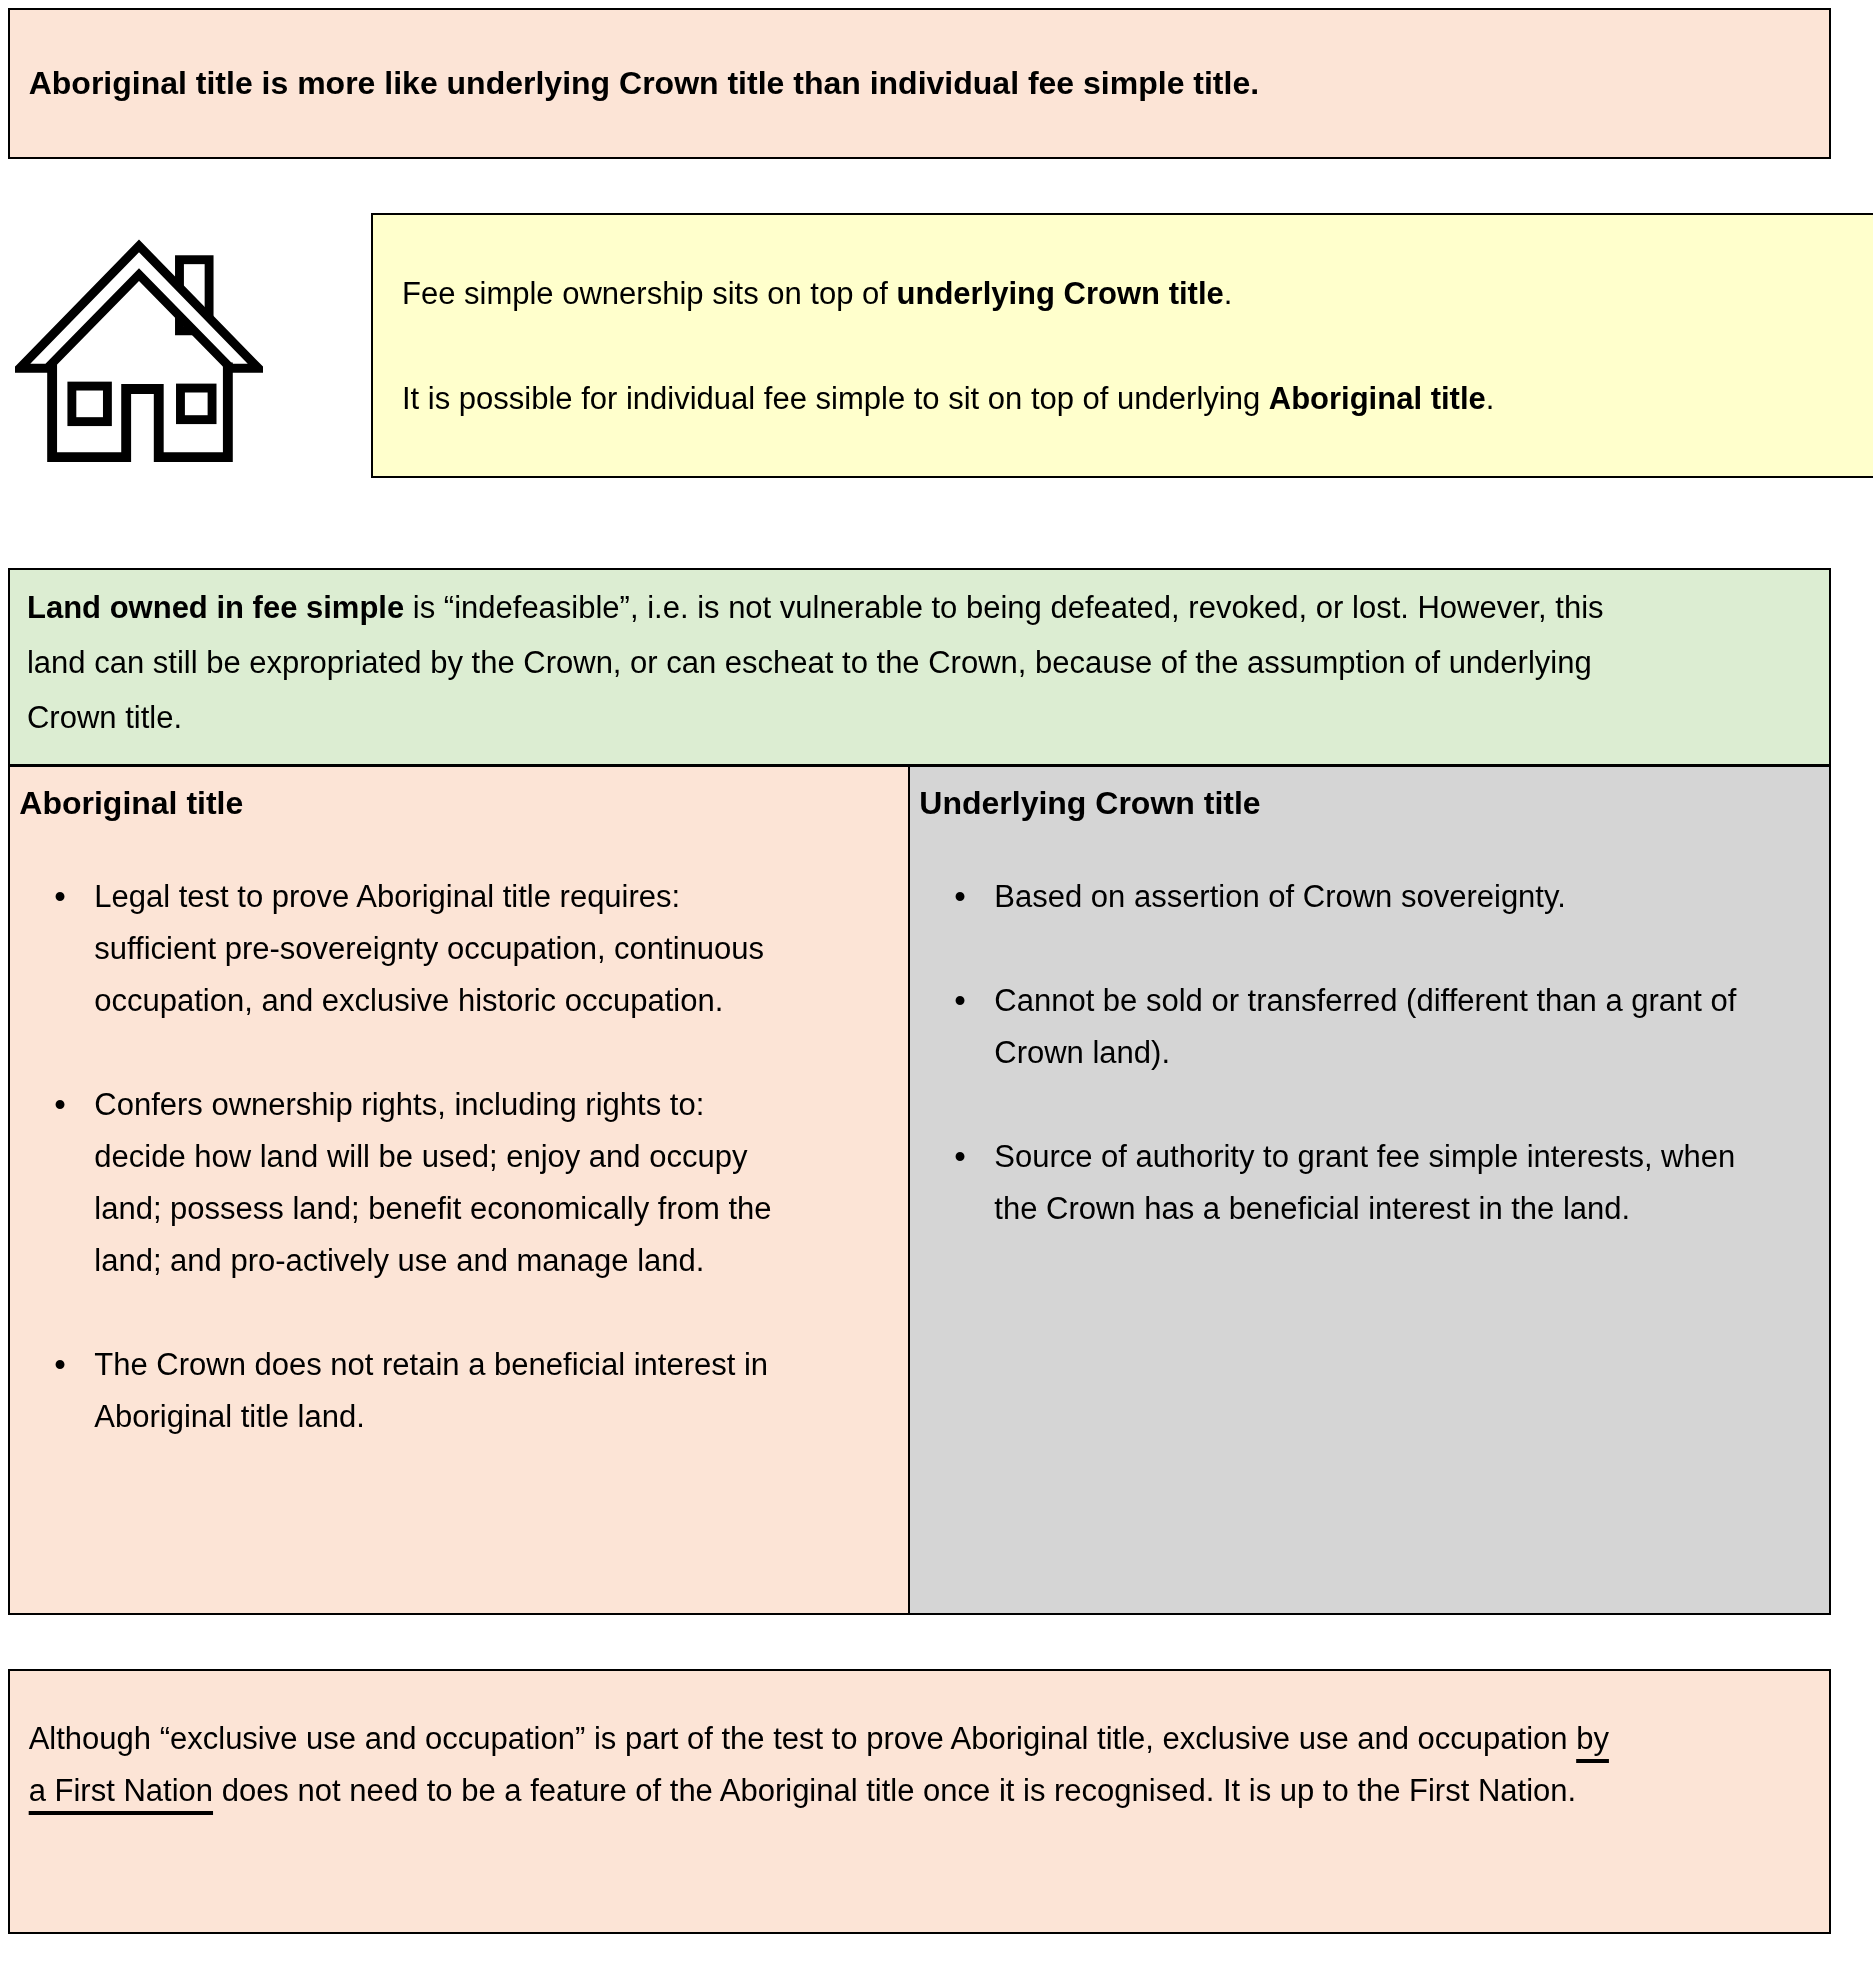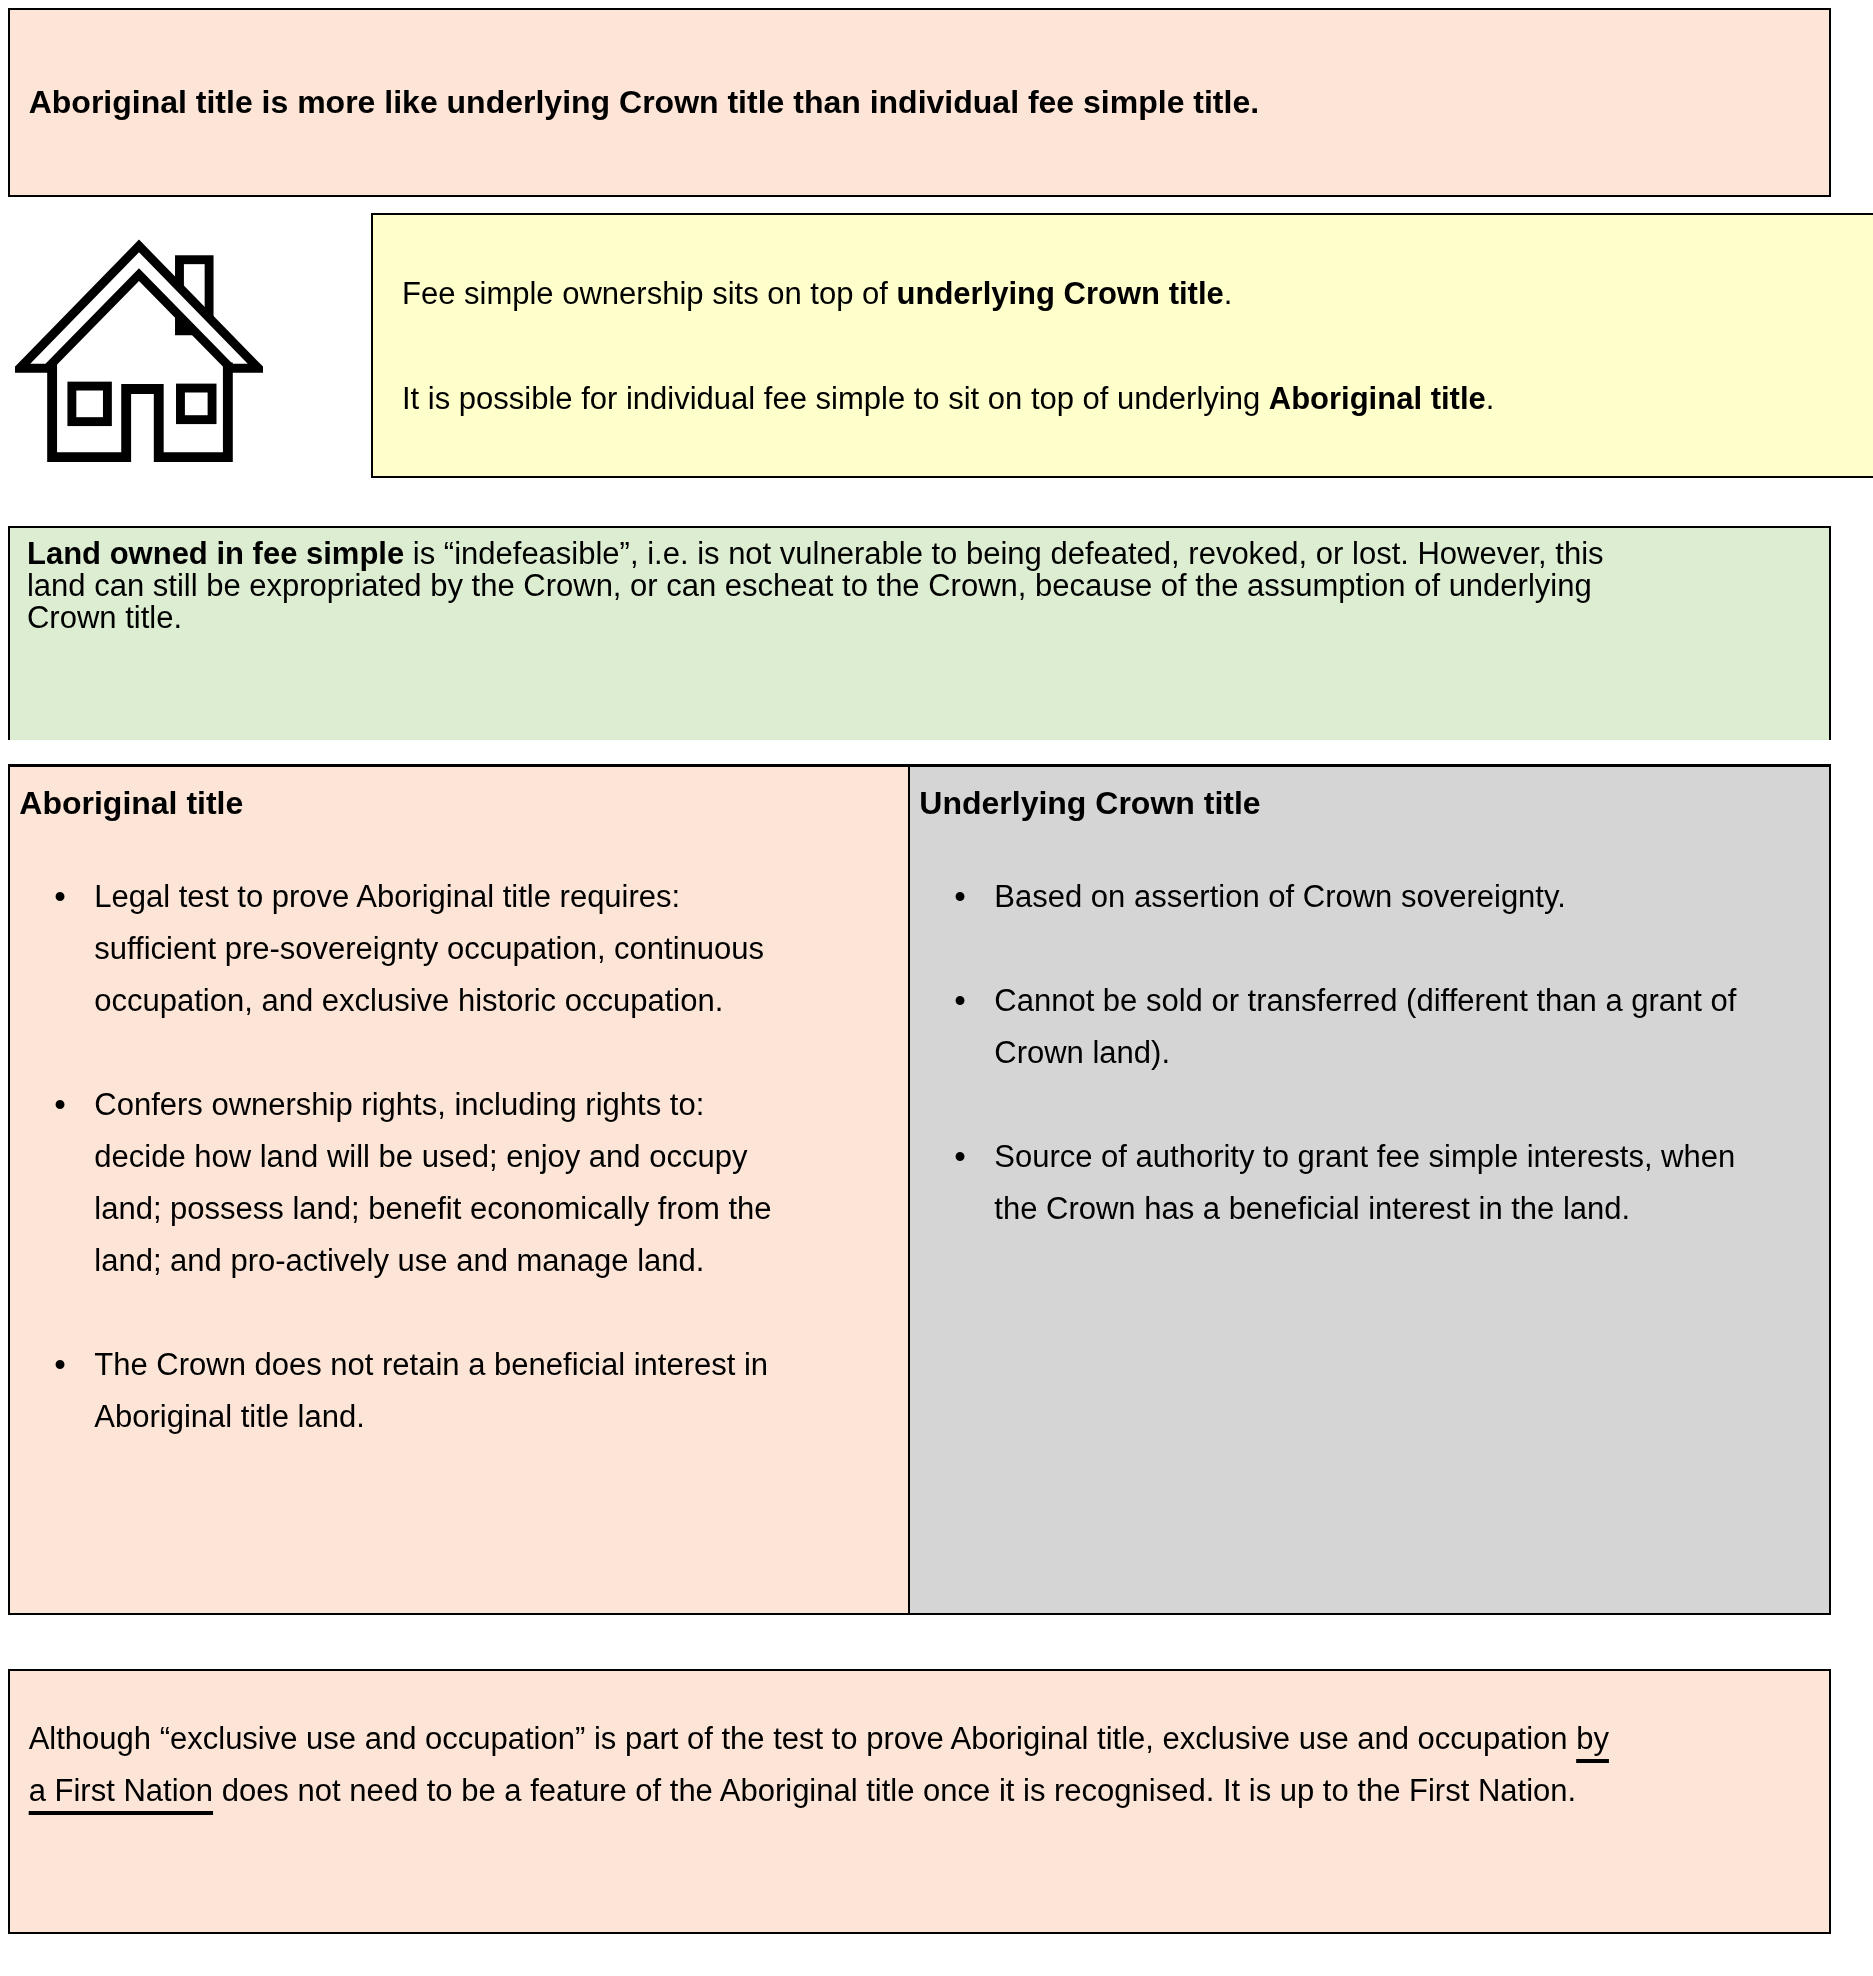--- a/index.html
+++ b/index.html
@@ -5,35 +5,35 @@
   :root{
     --peach:#FCE4D6; --yellow:#FFFFCC; --green:#DCEDD2; --gray:#D5D5D5; --border:#000000;
   }
   html,body{margin:0;padding:0;background:#ffffff;}
   .page{
     position:relative;width:1873px;height:1976px;background:#ffffff;color:#000;
     font-family:"Liberation Sans","DejaVu Sans",sans-serif;overflow:hidden;
   }
   .box{position:absolute;box-sizing:border-box;border:2.9px solid var(--border);}
   #banner{
-    left:7.7px;top:7.7px;width:1823px;height:189px;background:var(--peach);
+    left:7.7px;top:7.7px;width:1823px;height:151px;background:var(--peach);
     display:flex;align-items:center;padding-left:19px;
     font-weight:bold;font-size:32px;
   }
   #house{position:absolute;left:15.4px;top:238px;width:248px;height:232px;}
   #callout{
     left:343px;top:213px;width:1560px;height:265px;background:var(--yellow);
     padding:60px 29px 0 29px;font-size:31px;margin-left:28px;
   }
   #callout p{margin:0;line-height:38px;}
   #callout p.second{margin-top:67px;}
   #green-note{
-    left:7.7px;top:526px;width:1823px;height:214px;background:var(--green);
+    left:7.7px;top:568px;width:1823px;height:214px;background:var(--green);
     border-bottom:none;
-    padding:9.6px 207px 0 17.3px;font-size:31px;line-height:32px;
+    padding:9.6px 207px 0 17.3px;font-size:31px;line-height:55px;
   }
   #table{
     position:absolute;left:7.7px;top:764px;width:1823px;height:851px;
     box-sizing:border-box;border:2.9px solid var(--border);border-top:3.8px solid var(--border);
     display:flex;
   }
   .cell{box-sizing:border-box;padding:9.6px 0 0 9.6px;font-size:31px;}
   #cell-left{width:900px;background:var(--peach);border-right:2.9px solid var(--border);}
   #cell-right{flex:1;background:var(--gray);}
   .cell h2{margin:0;font-size:32px;line-height:52px;font-weight:bold;}

